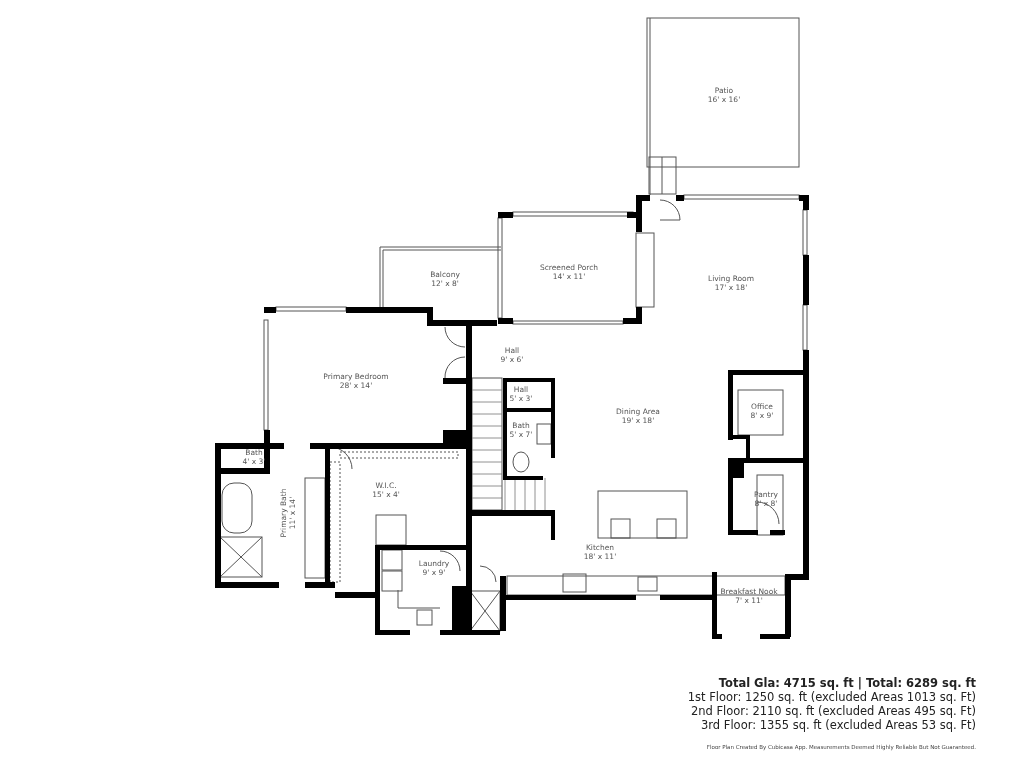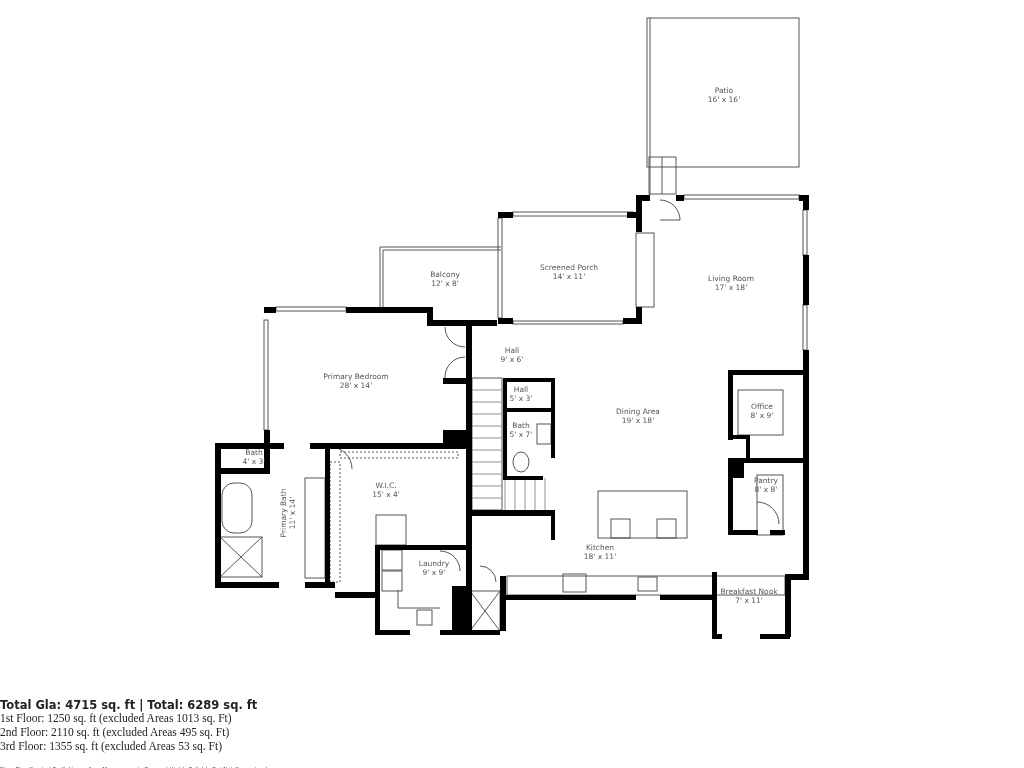--- a/index.html
+++ b/index.html
@@ -1,22 +1,22 @@
 <!DOCTYPE html>
 <html><head>
 <meta charset="utf-8">
 <style>
   html,body{margin:0;padding:0;background:#fff;}
   body{width:1024px;height:768px;position:relative;overflow:hidden;font-family:"Liberation Sans",sans-serif;}
   svg{position:absolute;left:0;top:0;}
   .lbl{position:absolute;transform:translateX(-50%);text-align:center;font-size:7.5px;line-height:9px;color:#555;white-space:nowrap;font-family:"DejaVu Sans",sans-serif;}
   .lbl.vert{transform:translate(-50%,-50%) rotate(-90deg);}
-  .summary{position:absolute;left:0;width:976px;text-align:left;color:#222;font-family:"DejaVu Sans",sans-serif;margin-top:22px;}
+  .summary{position:absolute;left:0;width:976px;text-align:right;color:#222;font-family:"DejaVu Sans",sans-serif;}
   .sum-title{top:676px;font-size:11.5px;font-weight:bold;}
-  .sum-line{font-size:11.5px;font-family:Liberation Serif, serif;}
+  .sum-line{font-size:11.5px;}
   .footer{top:744px;font-size:5.5px;color:#444;}
 </style>
 </head>
 <body>
 
 <svg width="1024" height="768" viewBox="0 0 1024 768">
   <g fill="none" stroke="#555" stroke-width="1">
 
     <rect x="647" y="18" width="152" height="149"></rect>
     <line x1="650" y1="18" x2="650" y2="195"></line>
@@ -216,21 +216,21 @@
     <div>4' x 3'</div>
   </div>
 <div class="lbl" style="left:386px;top:481px">
     <div>W.I.C.</div>
     <div>15' x 4'</div>
   </div>
 <div class="lbl vert" style="left:288px;top:513px">
     <div>Primary Bath</div>
     <div>11' x 14'</div>
   </div>
-<div class="lbl" style="left:766px;top:476px">
+<div class="lbl" style="left:766px;top:490px">
     <div>Pantry</div>
     <div>8' x 8'</div>
   </div>
 <div class="lbl" style="left:600px;top:543px">
     <div>Kitchen</div>
     <div>18' x 11'</div>
   </div>
 <div class="lbl" style="left:434px;top:559px">
     <div>Laundry</div>
     <div>9' x 9'</div>

